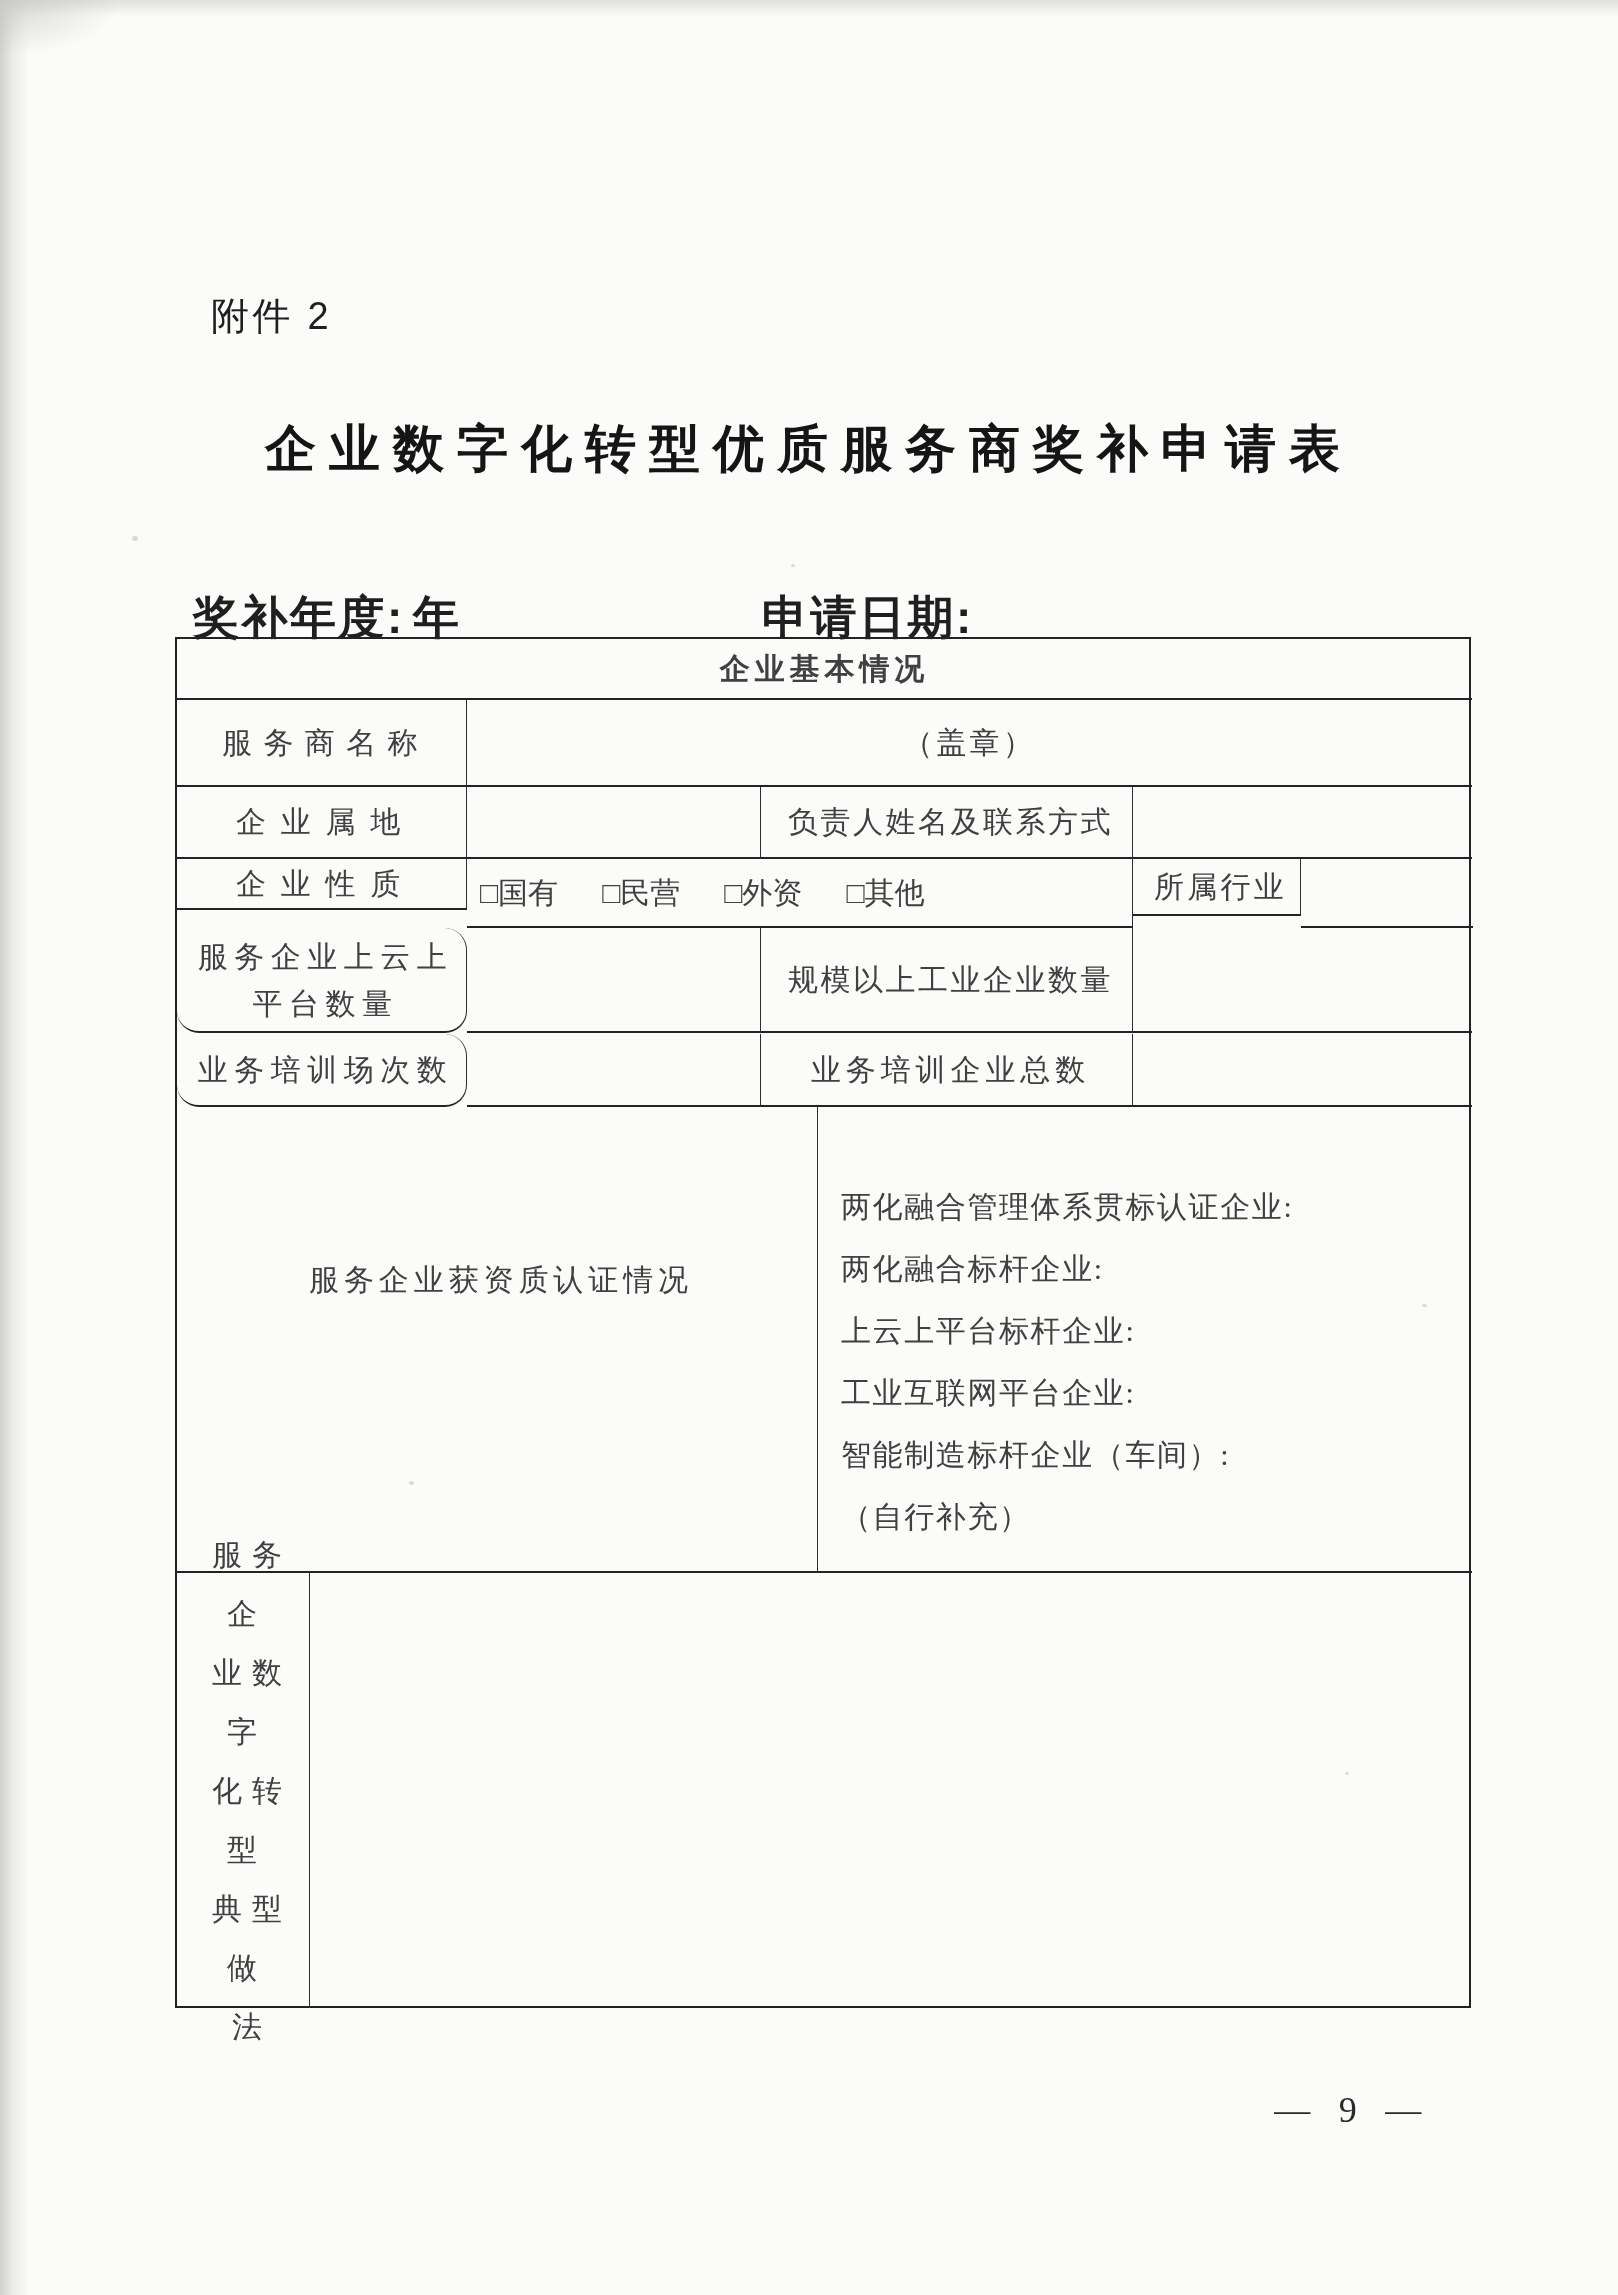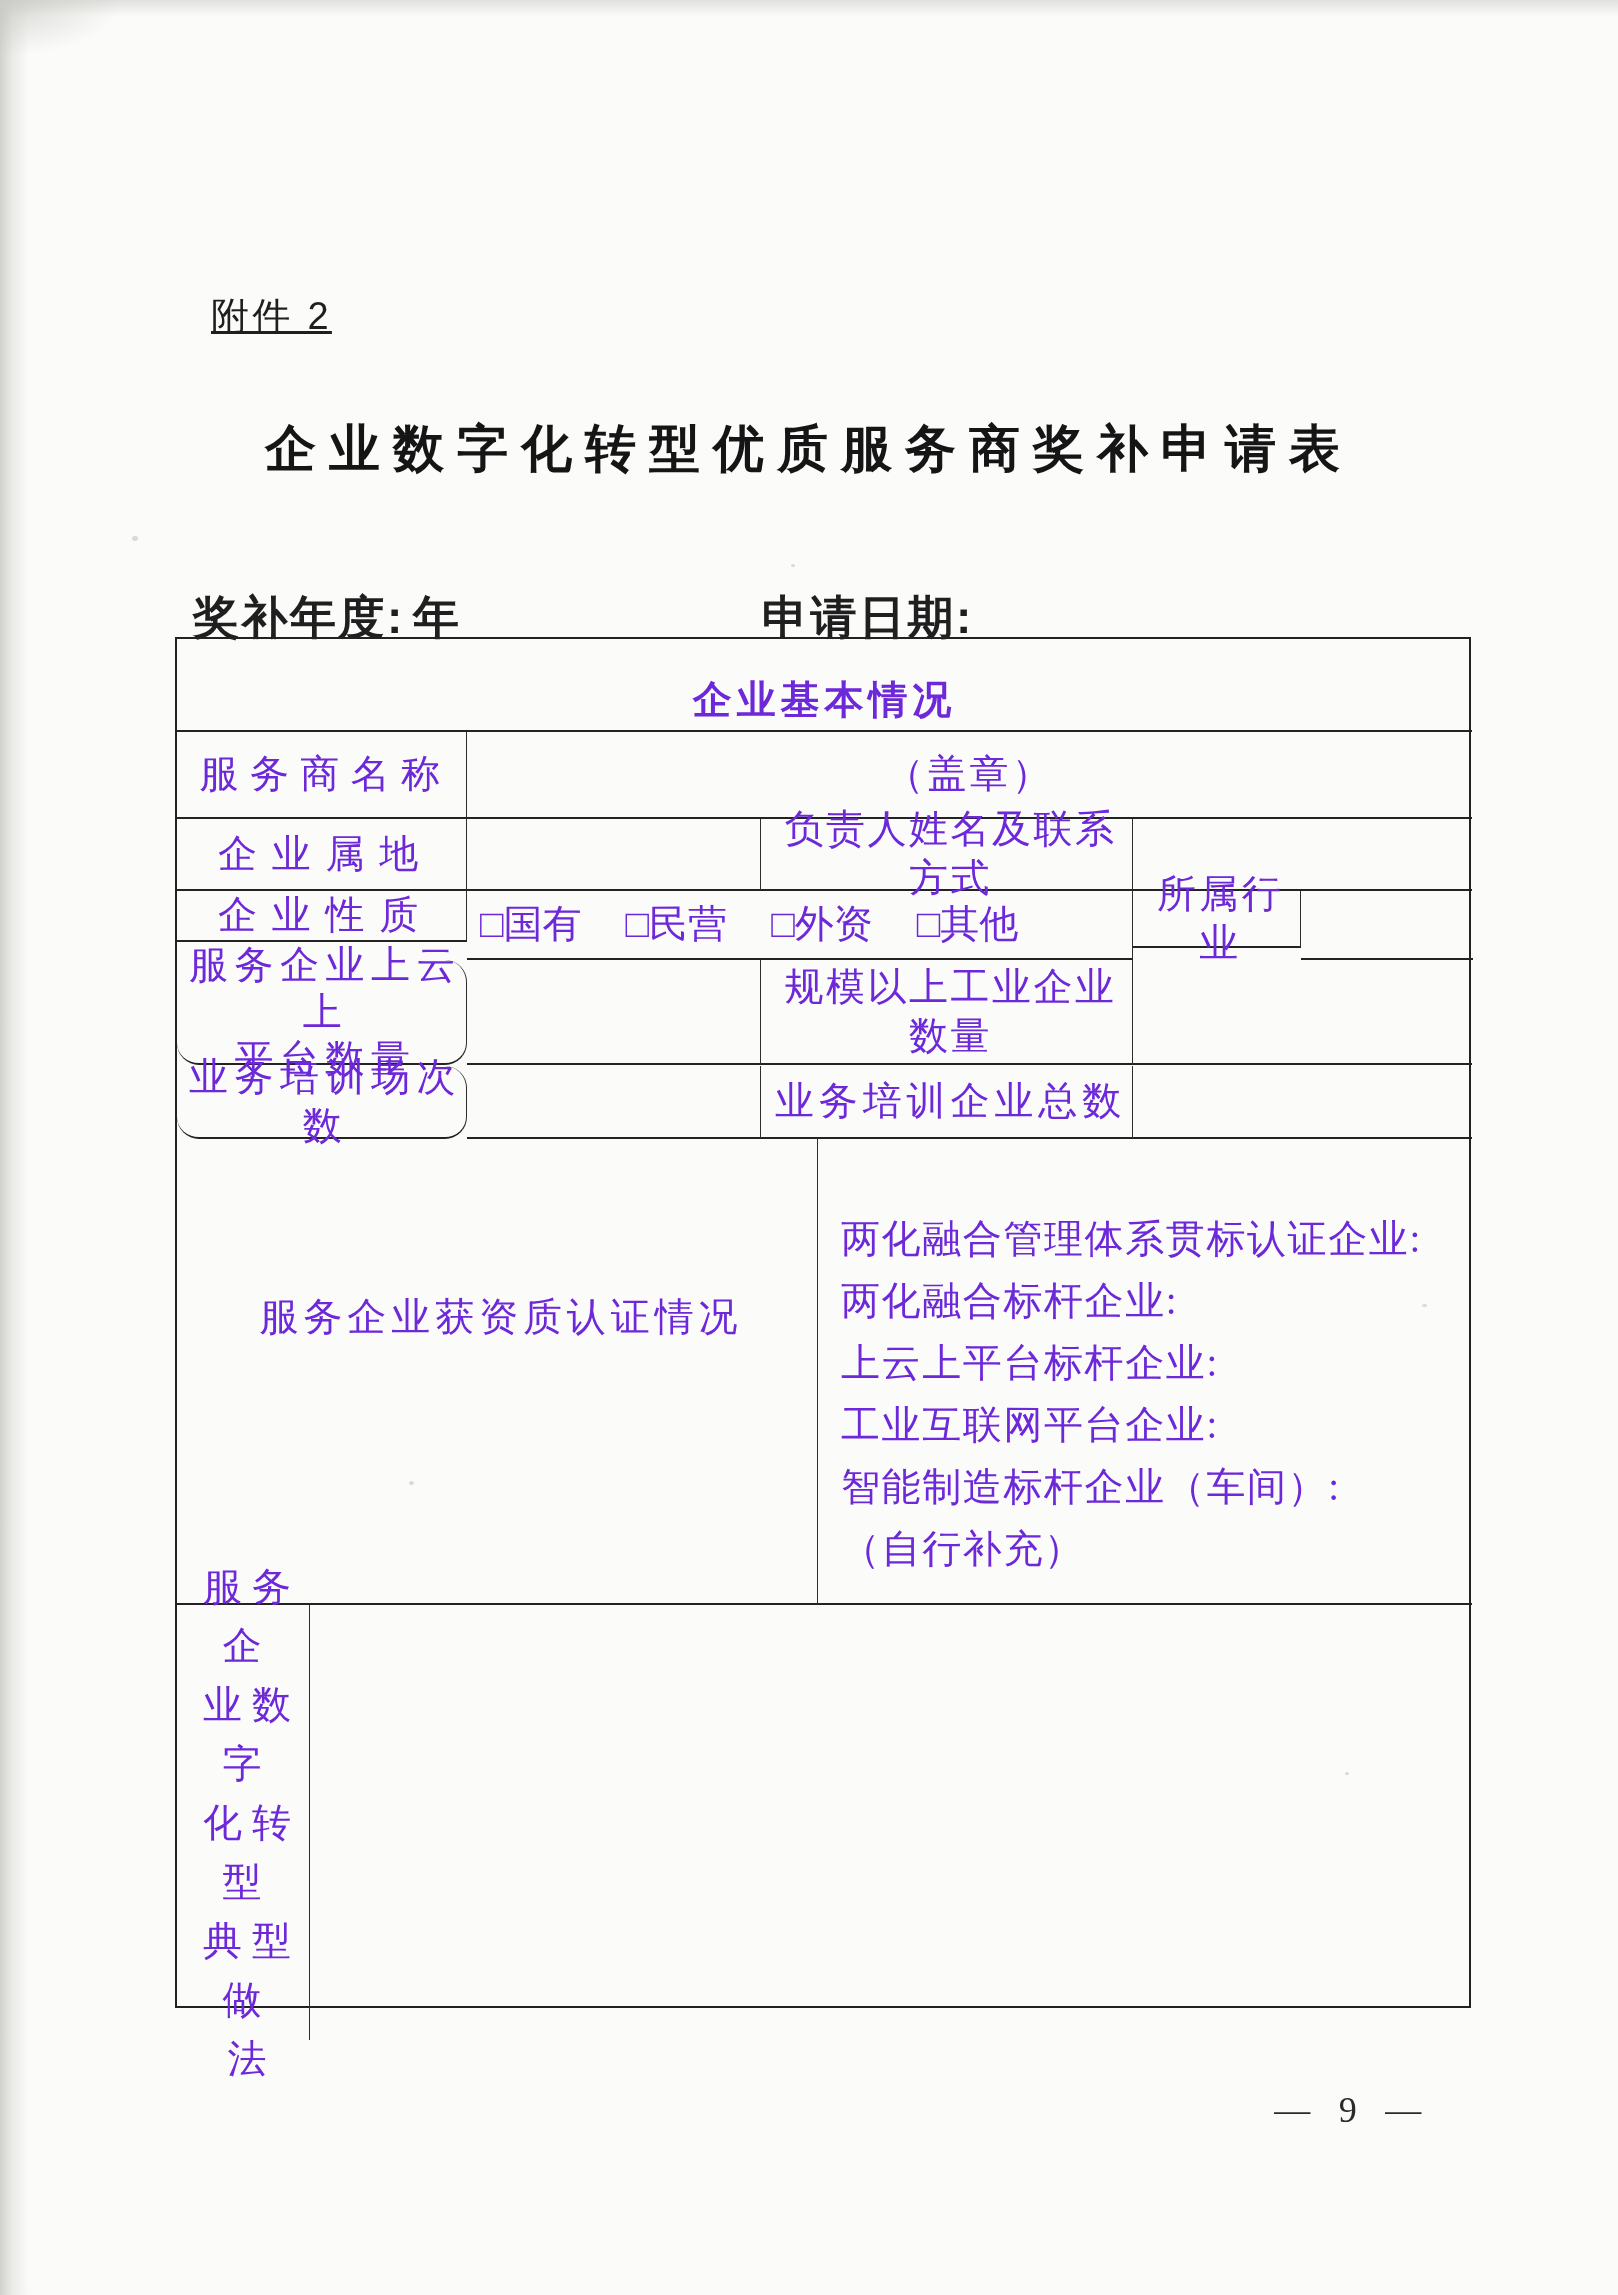--- a/index.html
+++ b/index.html
@@ -12,33 +12,33 @@
   
   .scan-left{position:absolute;left:0;top:0;width:29px;height:2295px;
     background:linear-gradient(to right,#c9c9c6,#e9e9e6 45%,rgba(255,255,255,0));opacity:.85;}
   .scan-top{position:absolute;left:0;top:0;width:1618px;height:16.3px;
     background:linear-gradient(to bottom,#d9d9d6,rgba(255,255,255,0));opacity:.8;}
   .scan-corner{position:absolute;left:0;top:0;width:123px;height:57px;
     background:radial-gradient(ellipse at 0 0,#c4c4c1,rgba(255,255,255,0) 70%);opacity:.7;}
   .speck{position:absolute;border-radius:50%;background:#9a9a96;opacity:.35;}
 
   .attachment{position:absolute;left:211px;top:291px;font-size:38px;
-    font-family:"Liberation Sans","DejaVu Sans",sans-serif;font-weight:500;letter-spacing:3.3px;text-decoration:underline;}
+    font-family:"Liberation Sans","DejaVu Sans",sans-serif;font-weight:500;letter-spacing:3.3px;}
   .doc-title{position:absolute;left:0;top:415px;width:1618px;text-align:center;
     font-size:51px;font-weight:700;letter-spacing:13px;color:#151515;}
   .meta-line{position:absolute;left:0;top:587px;width:1618px;height:46px;
     font-family:"Liberation Sans","DejaVu Sans",sans-serif;font-weight:600;font-size:46px;letter-spacing:2.5px;}
   .meta-award{position:absolute;left:193px;top:0;}
   .meta-year{position:absolute;left:413px;top:0;}
   .meta-date{position:absolute;left:762px;top:0;}
 
   .form-table{position:absolute;left:175px;top:637px;width:1296px;height:1371px;
     border:2.5px solid #222;box-sizing:border-box;background:transparent;}
-  .cell{position:absolute;box-sizing:border-box;font-size:39px;line-height:1.25;
-    display:flex;align-items:center;justify-content:center;text-align:center;color:#6d28d9;margin-top:32px;}
+  .cell{position:absolute;box-sizing:border-box;font-size:30px;line-height:1.25;
+    display:flex;align-items:center;justify-content:center;text-align:center;color:#404040;}
   .br{border-right:1.6px solid #2e2e2e;padding-left:8px;}
   .bb{border-bottom:2.5px solid #232323;}
   .hei{font-family:"Liberation Sans","DejaVu Sans",sans-serif;font-weight:600;}
   .ls6{letter-spacing:4.9px;}.ls14{letter-spacing:11.4px;}.ls18{letter-spacing:14.7px;}
   .ls8{letter-spacing:6.5px;border-radius:22px;}.ls3{letter-spacing:2.5px;text-align:center;}.ls4{letter-spacing:3.3px;}
 
   .two-line{flex-direction:column;line-height:47px;}
   .checkbox-cell{justify-content:flex-start;padding-left:13px;gap:44px;}
   .qual-label{align-items:flex-start;padding-top:155px;}
   .qual-lines{flex-direction:column;align-items:flex-start;justify-content:flex-start;

